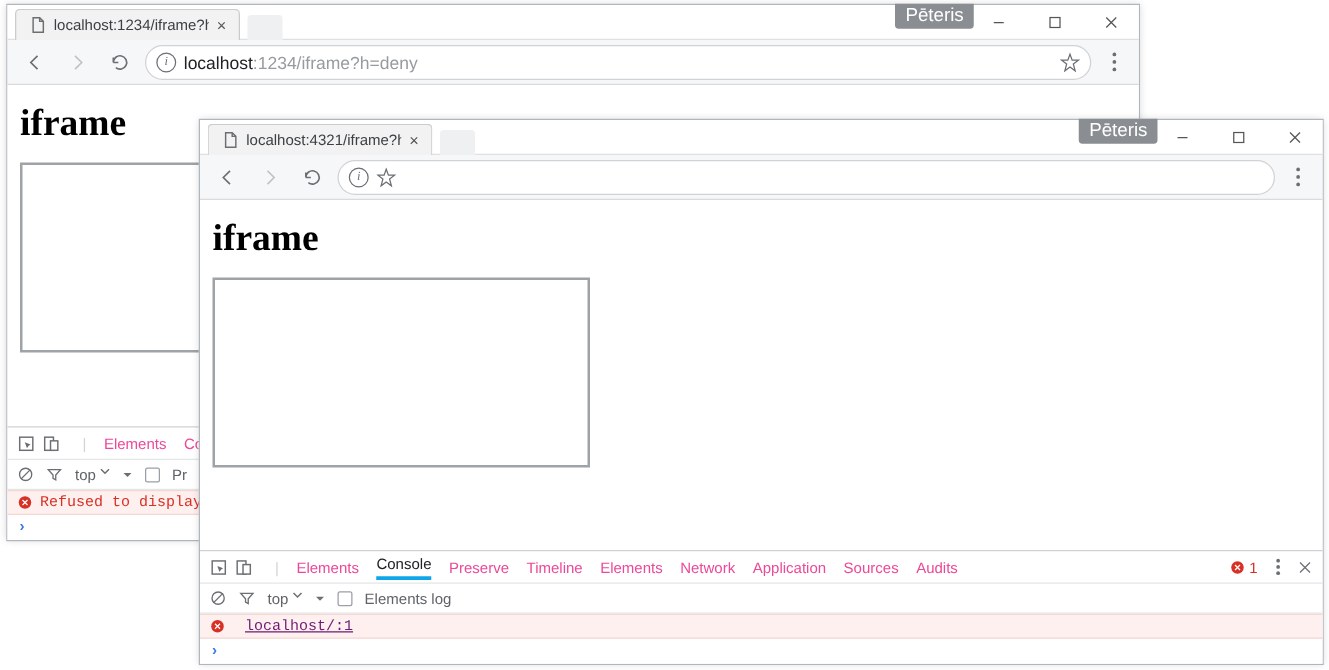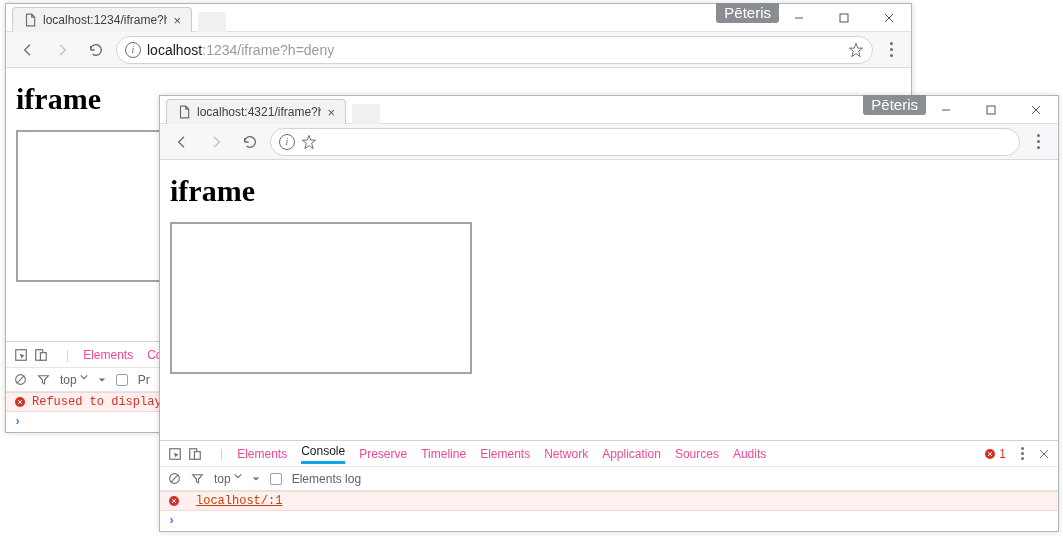--- a/index.html
+++ b/index.html
@@ -180,21 +180,21 @@
     padding: 2px 8px;
   }
   .console-row.error {
     background: #fdf0ef;
     color: #d93025;
     border-top:1px solid #f5d6d3;
     border-bottom:1px solid #f5d6d3;
   }
   .console-row .eicon{ margin-right:6px; margin-top:1px;}
   .console-row .msg { flex:1; white-space:pre; overflow:hidden;}
-  .console-row .src { color:#c2410c; text-decoration:underline; margin-left:10px; white-space:nowrap;}
+  .console-row .src { color:#701a75; text-decoration:underline; margin-left:10px; white-space:nowrap;}
   .console-row.prompt { color:#3b78e7; font-weight:bold; padding:3px 8px;}
   svg { display:block; }
   .checkbox{width:12px;height:12px;border:1px solid #9aa0a6;background:#fff;border-radius:2px;}
 </style>
 </head>
 <body>
 
 <div class="window" style="left:5px; top:3px; width:907px; height:430px;">
   <span class="user-badge" style="right:132px;">Pēteris</span>
   <div class="win-controls">

